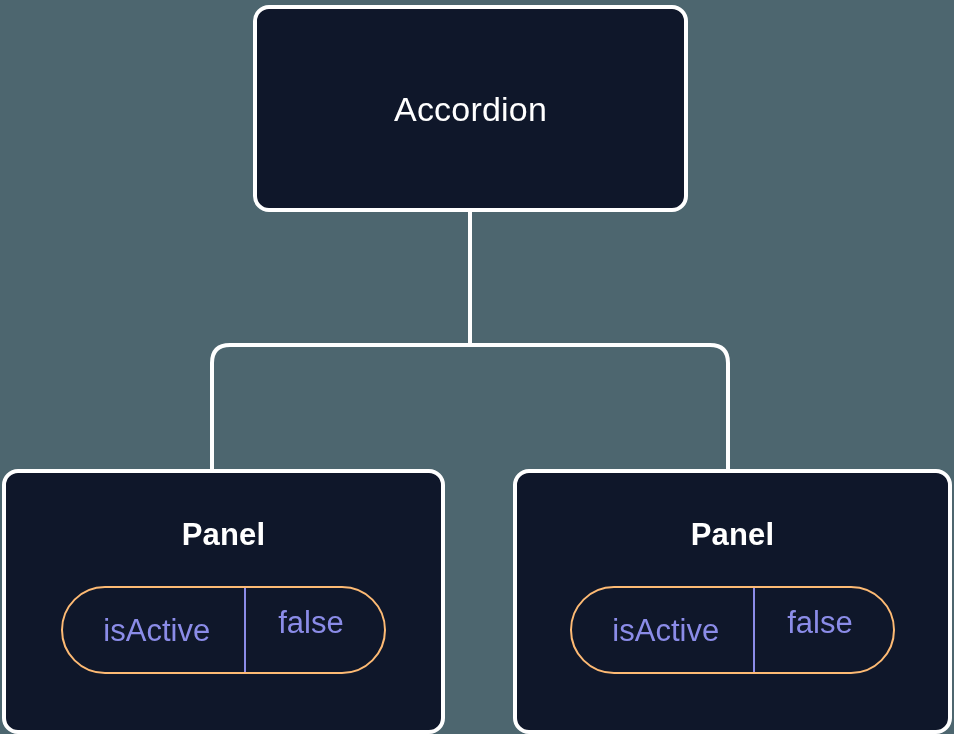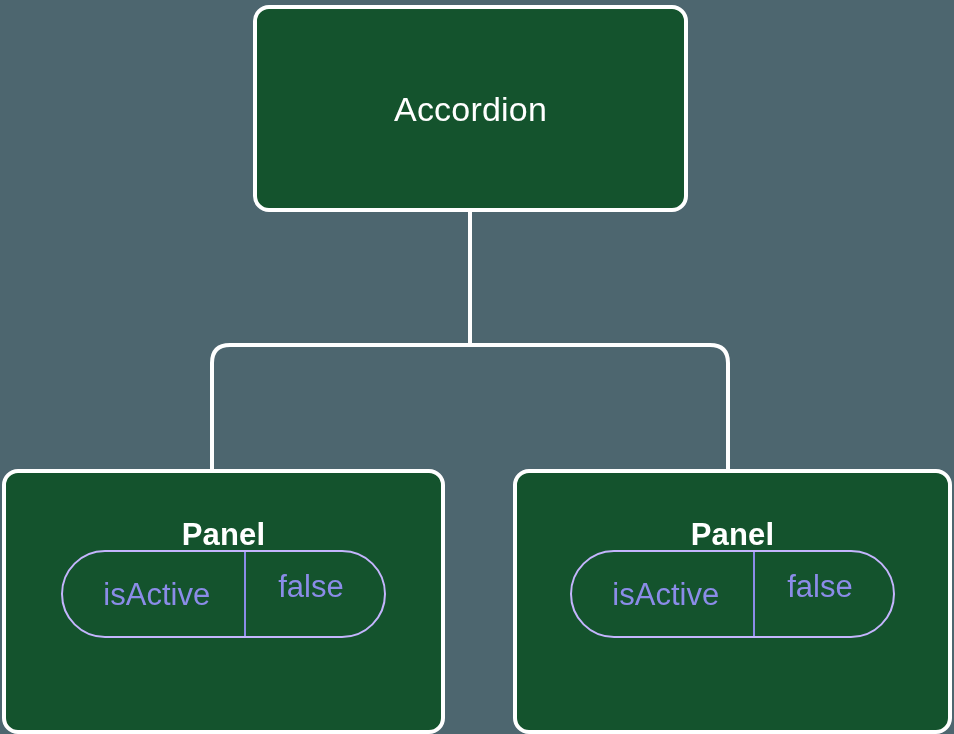--- a/index.html
+++ b/index.html
@@ -31,21 +31,21 @@
     width: 954px;
     height: 734px;
     z-index: 1;
     pointer-events: none;
   }
 
   
   .node {
     position: absolute;
     z-index: 2;
-    background: #14532d;
+    background: #0f172a;
     border: 4px solid #ffffff;
     border-radius: 16px;
     display: flex;
     flex-direction: column;
     align-items: center;
   }
 
   
   #node-root {
     left: 253px;
@@ -76,24 +76,25 @@
   .child-title {
     color: #ffffff;
     font-size: 31px;
     font-weight: 700;
     line-height: 1;
     letter-spacing: 0.2px;
   }
 
   
   .state-pill {
+    margin-top: 36px;
     height: 88px;
     display: flex;
     align-items: stretch;
-    border: 2px solid #c4b5fd;
+    border: 2px solid #fdba74;
     border-radius: 44px;
     overflow: hidden;
   }
 
   .pill-key,
   .pill-val {
     display: flex;
     align-items: center;
     justify-content: center;
     color: #8b8ce8;

